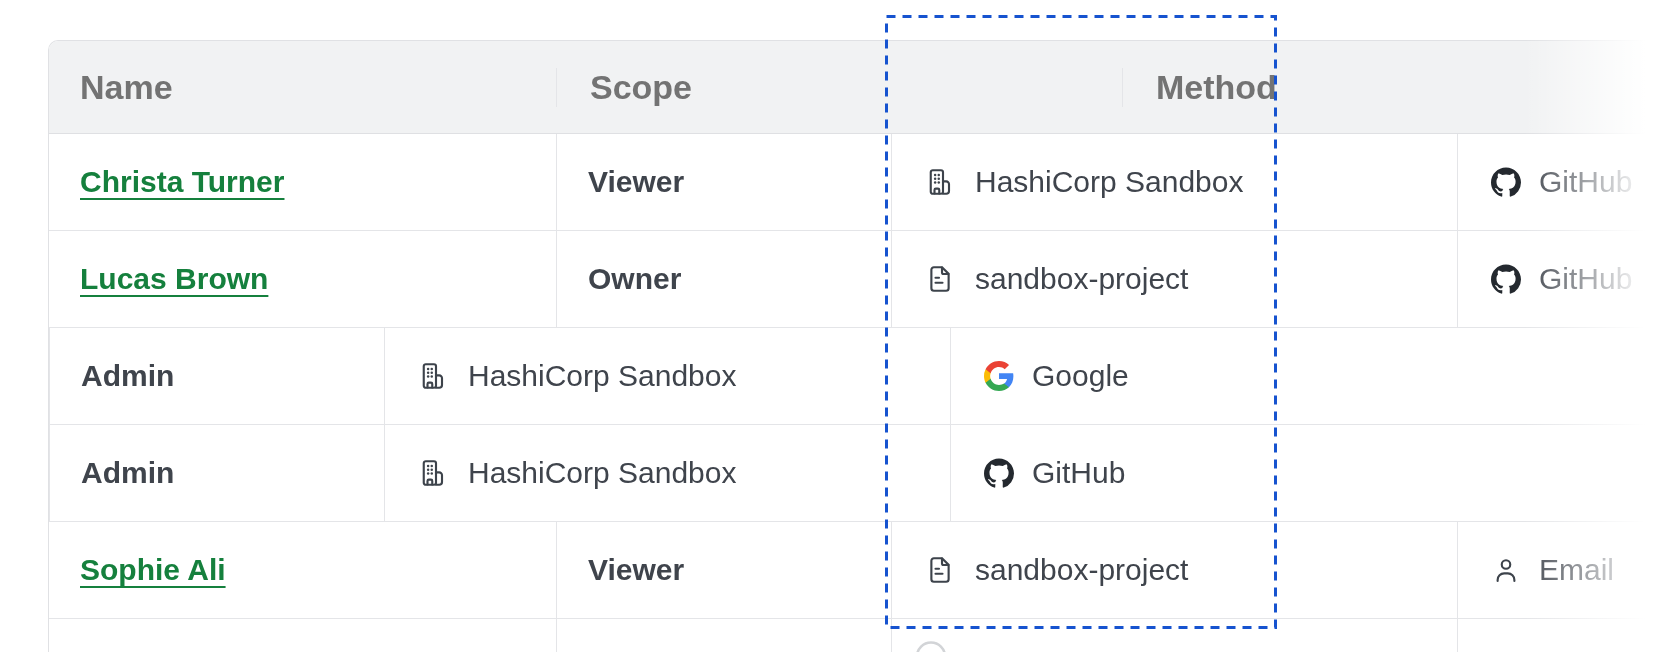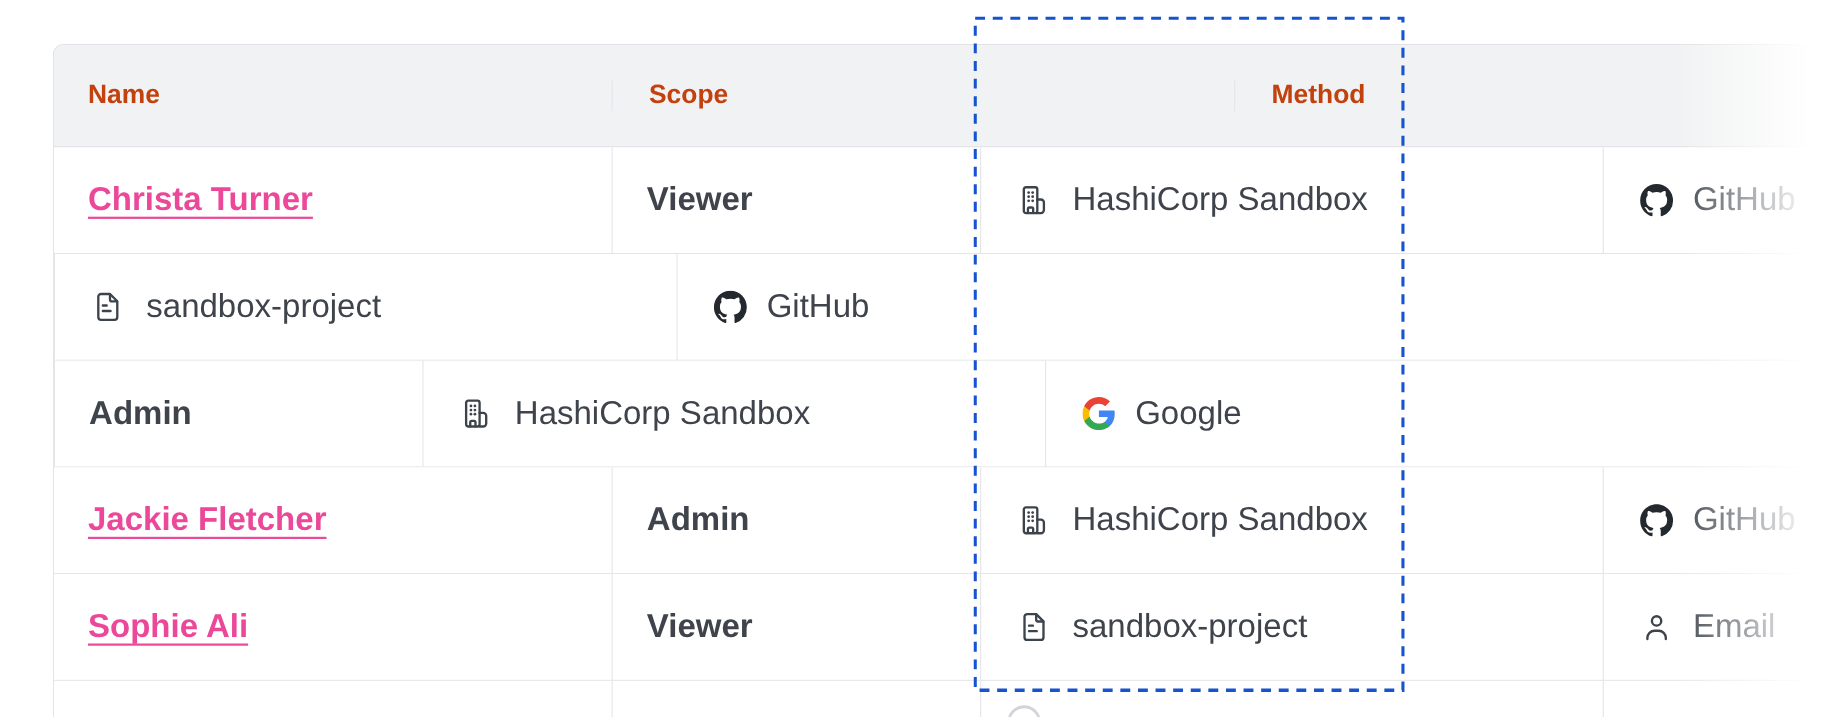--- a/index.html
+++ b/index.html
@@ -33,24 +33,24 @@
   .row.partial{height:96px;border-bottom:none;}
   .cell{
     display:flex;align-items:center;
     box-sizing:border-box;
     font-size:30px;color:#3f444c;
   }
   .col-name  {width:507px;padding-left:31px;}
   .col-role  {width:335px;padding-left:31px;border-left:1px solid #e4e5e8;font-weight:bold;}
   .col-scope {width:566px;padding-left:33px;border-left:1px solid #e4e5e8;gap:20px;text-align:right;}
   .col-method{flex:1;     padding-left:33px;border-left:1px solid #e4e5e8;gap:18px;}
-  .hdr .cell{font-weight:700;color:#c2410c;font-size:24px;}
+  .hdr .cell{font-weight:700;color:#737373;font-size:34px;}
   .hdr .col-role,.hdr .col-scope,.hdr .col-method{border-left:1px solid #e4e5e8;}
   .name-link{
-    color:#ec4899;font-weight:600;
+    color:#15803d;font-weight:600;
     text-decoration:underline;
     text-decoration-thickness:2px;
     text-underline-offset:6px;
     cursor:pointer;
   }
   .icn{flex:0 0 auto;display:block;}
   .dashed-box{position:absolute;left:885px;top:15px;z-index:6;pointer-events:none;}
   .fade-right{
     position:absolute;left:1524px;top:0;width:148px;height:652px;z-index:5;
     background:linear-gradient(to right, rgba(255,255,255,0) 0%, #ffffff 82%);
@@ -118,20 +118,24 @@
     </div>
     <div class="cell col-method">
       <svg class="icn" width="30" height="30" viewBox="0 0 24 24">
           <use href="#i-github"></use>
         </svg>
       <span>GitHub</span>
     </div>
   </div>
 
   <div class="row">
+    <div class="cell col-name">
+        <span class="name-link">Lucas Brown</span>
+      </div>
+    <div class="cell col-role">Owner</div>
     <div class="cell col-scope">
       <svg class="icn" width="30" height="30" viewBox="0 0 24 24">
           <use href="#i-document"></use>
         </svg>
       <span>sandbox-project</span>
     </div>
     <div class="cell col-method">
       <svg class="icn" width="30" height="30" viewBox="0 0 24 24">
           <use href="#i-github"></use>
         </svg>
@@ -149,23 +153,20 @@
     </div>
     <div class="cell col-method">
       <svg class="icn" width="30" height="30" viewBox="0 0 24 24">
           <use href="#i-google"></use>
         </svg>
       <span>Google</span>
     </div>
   </div>
 
   <div class="row">
-    <div class="cell col-name">
-        <span class="name-link">Jackie Fletcher</span>
-      </div>
     <div class="cell col-role">Admin</div>
     <div class="cell col-scope">
       <svg class="icn" width="30" height="30" viewBox="0 0 24 24">
           <use href="#i-building"></use>
         </svg>
       <span>HashiCorp Sandbox</span>
     </div>
     <div class="cell col-method">
       <svg class="icn" width="30" height="30" viewBox="0 0 24 24">
           <use href="#i-github"></use>

